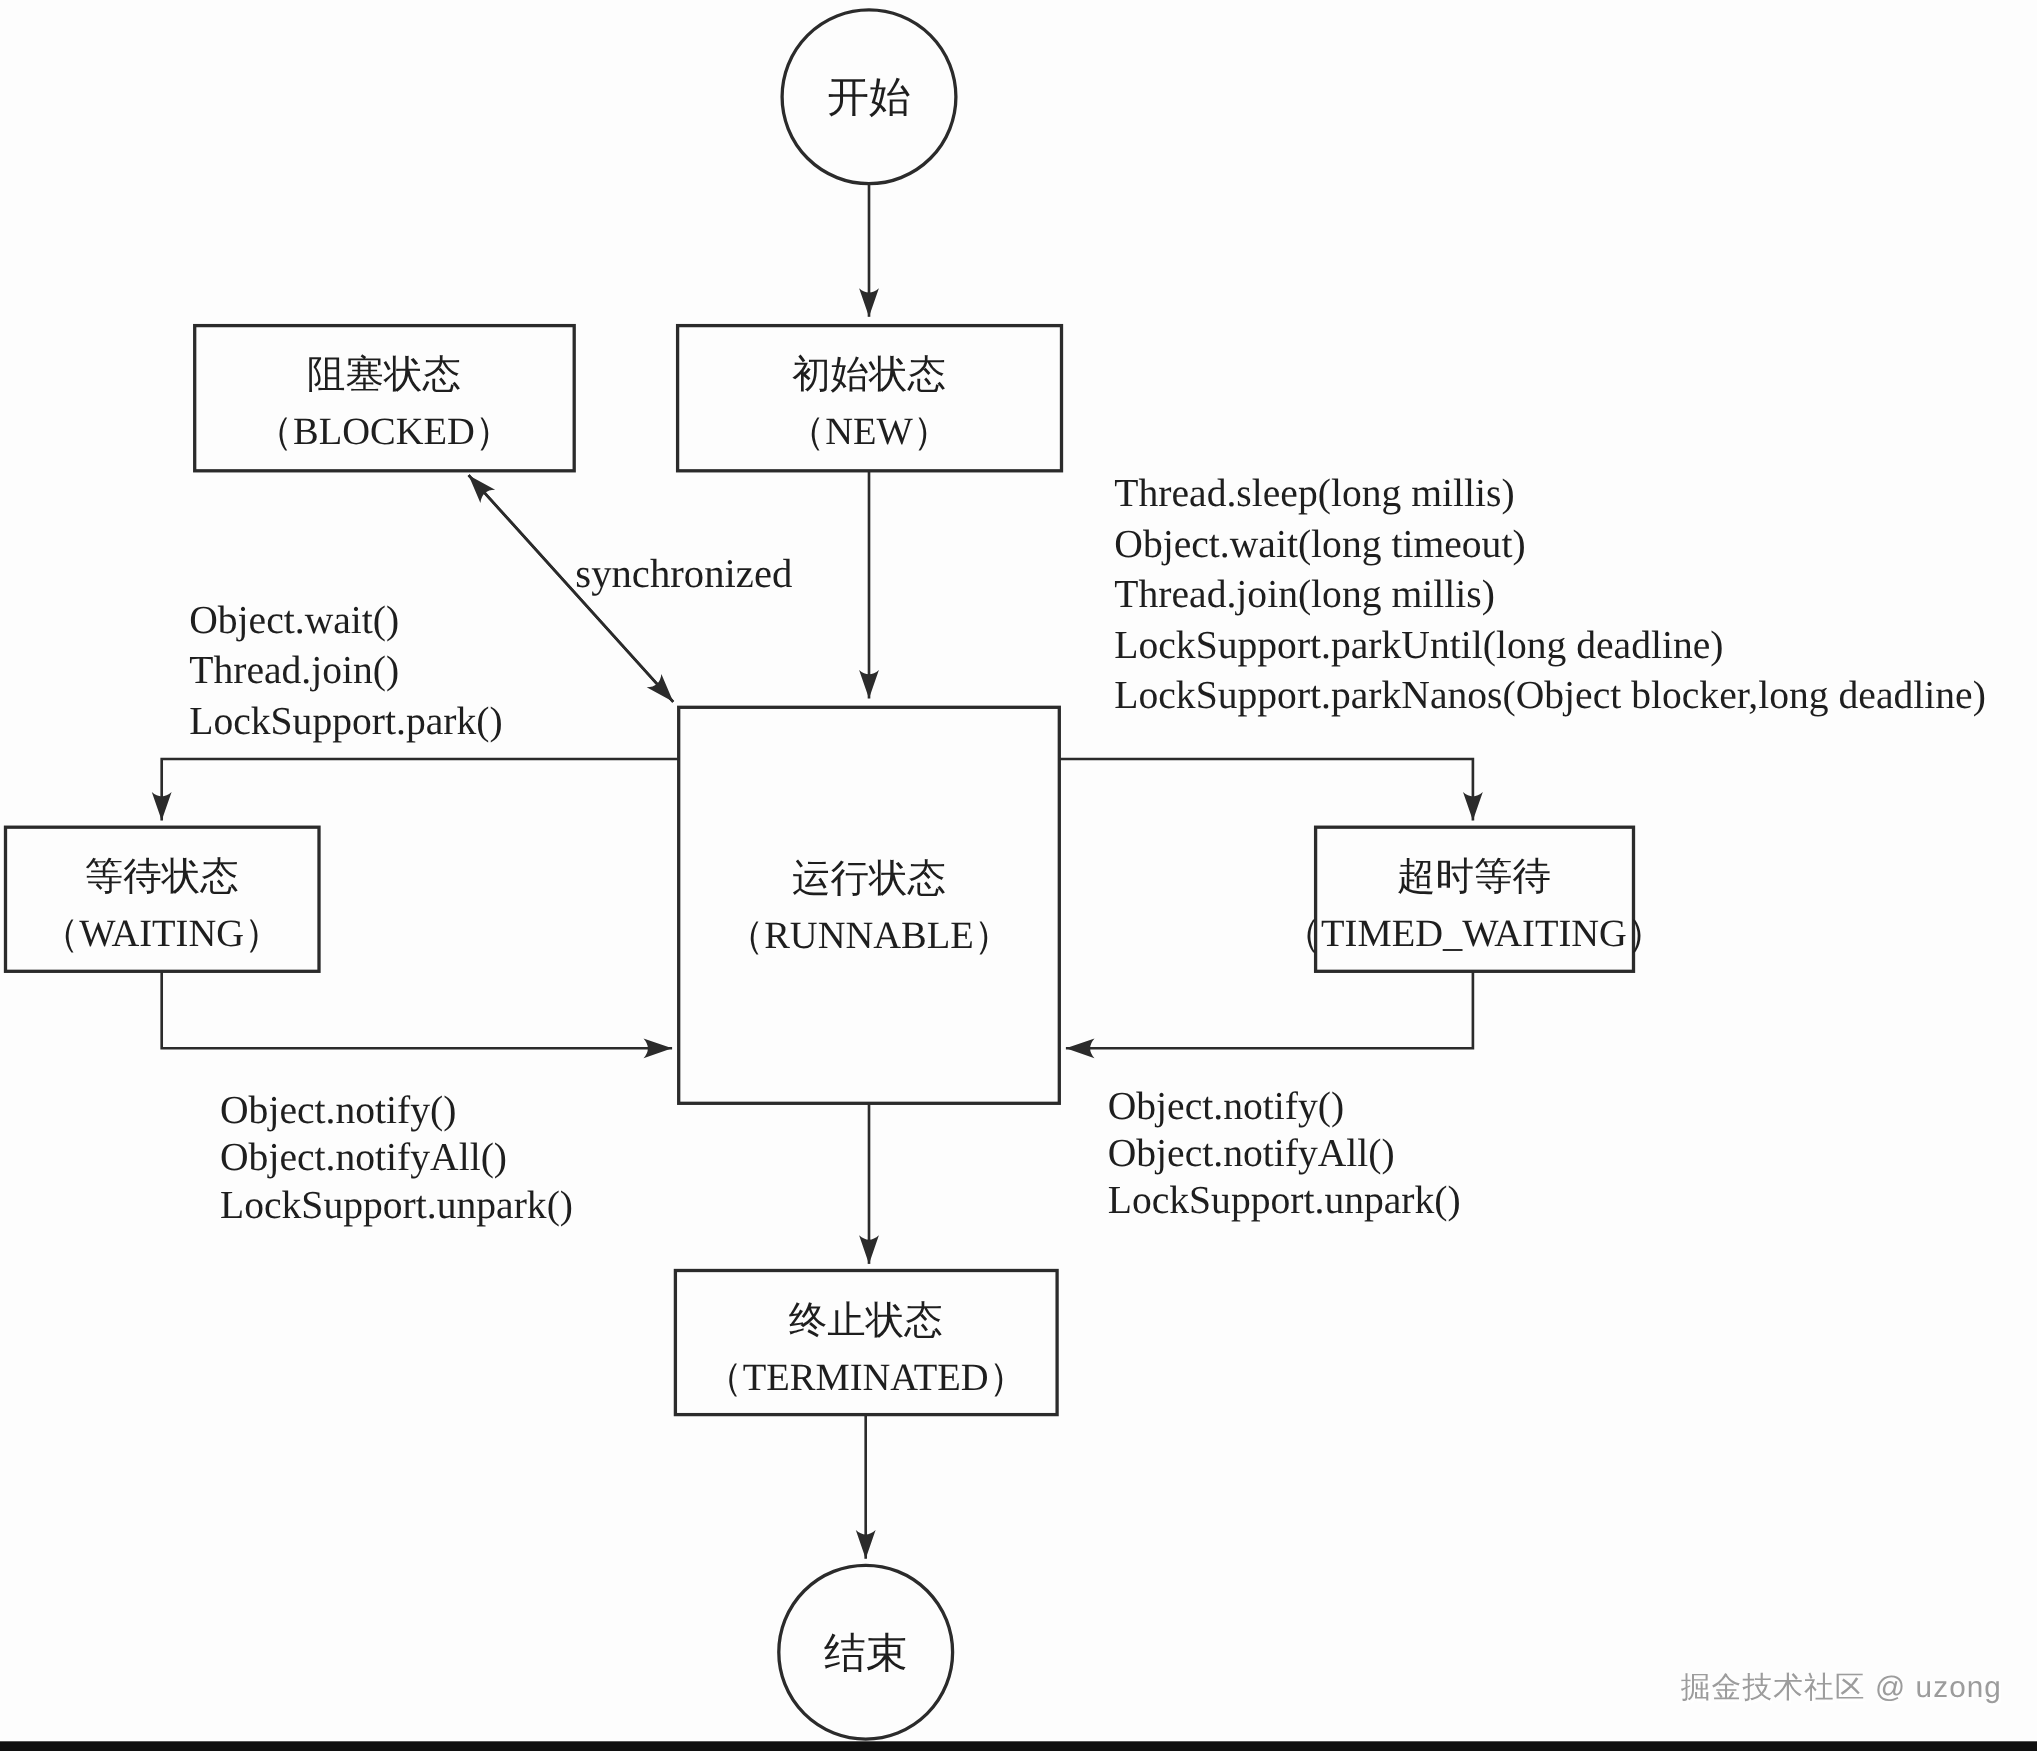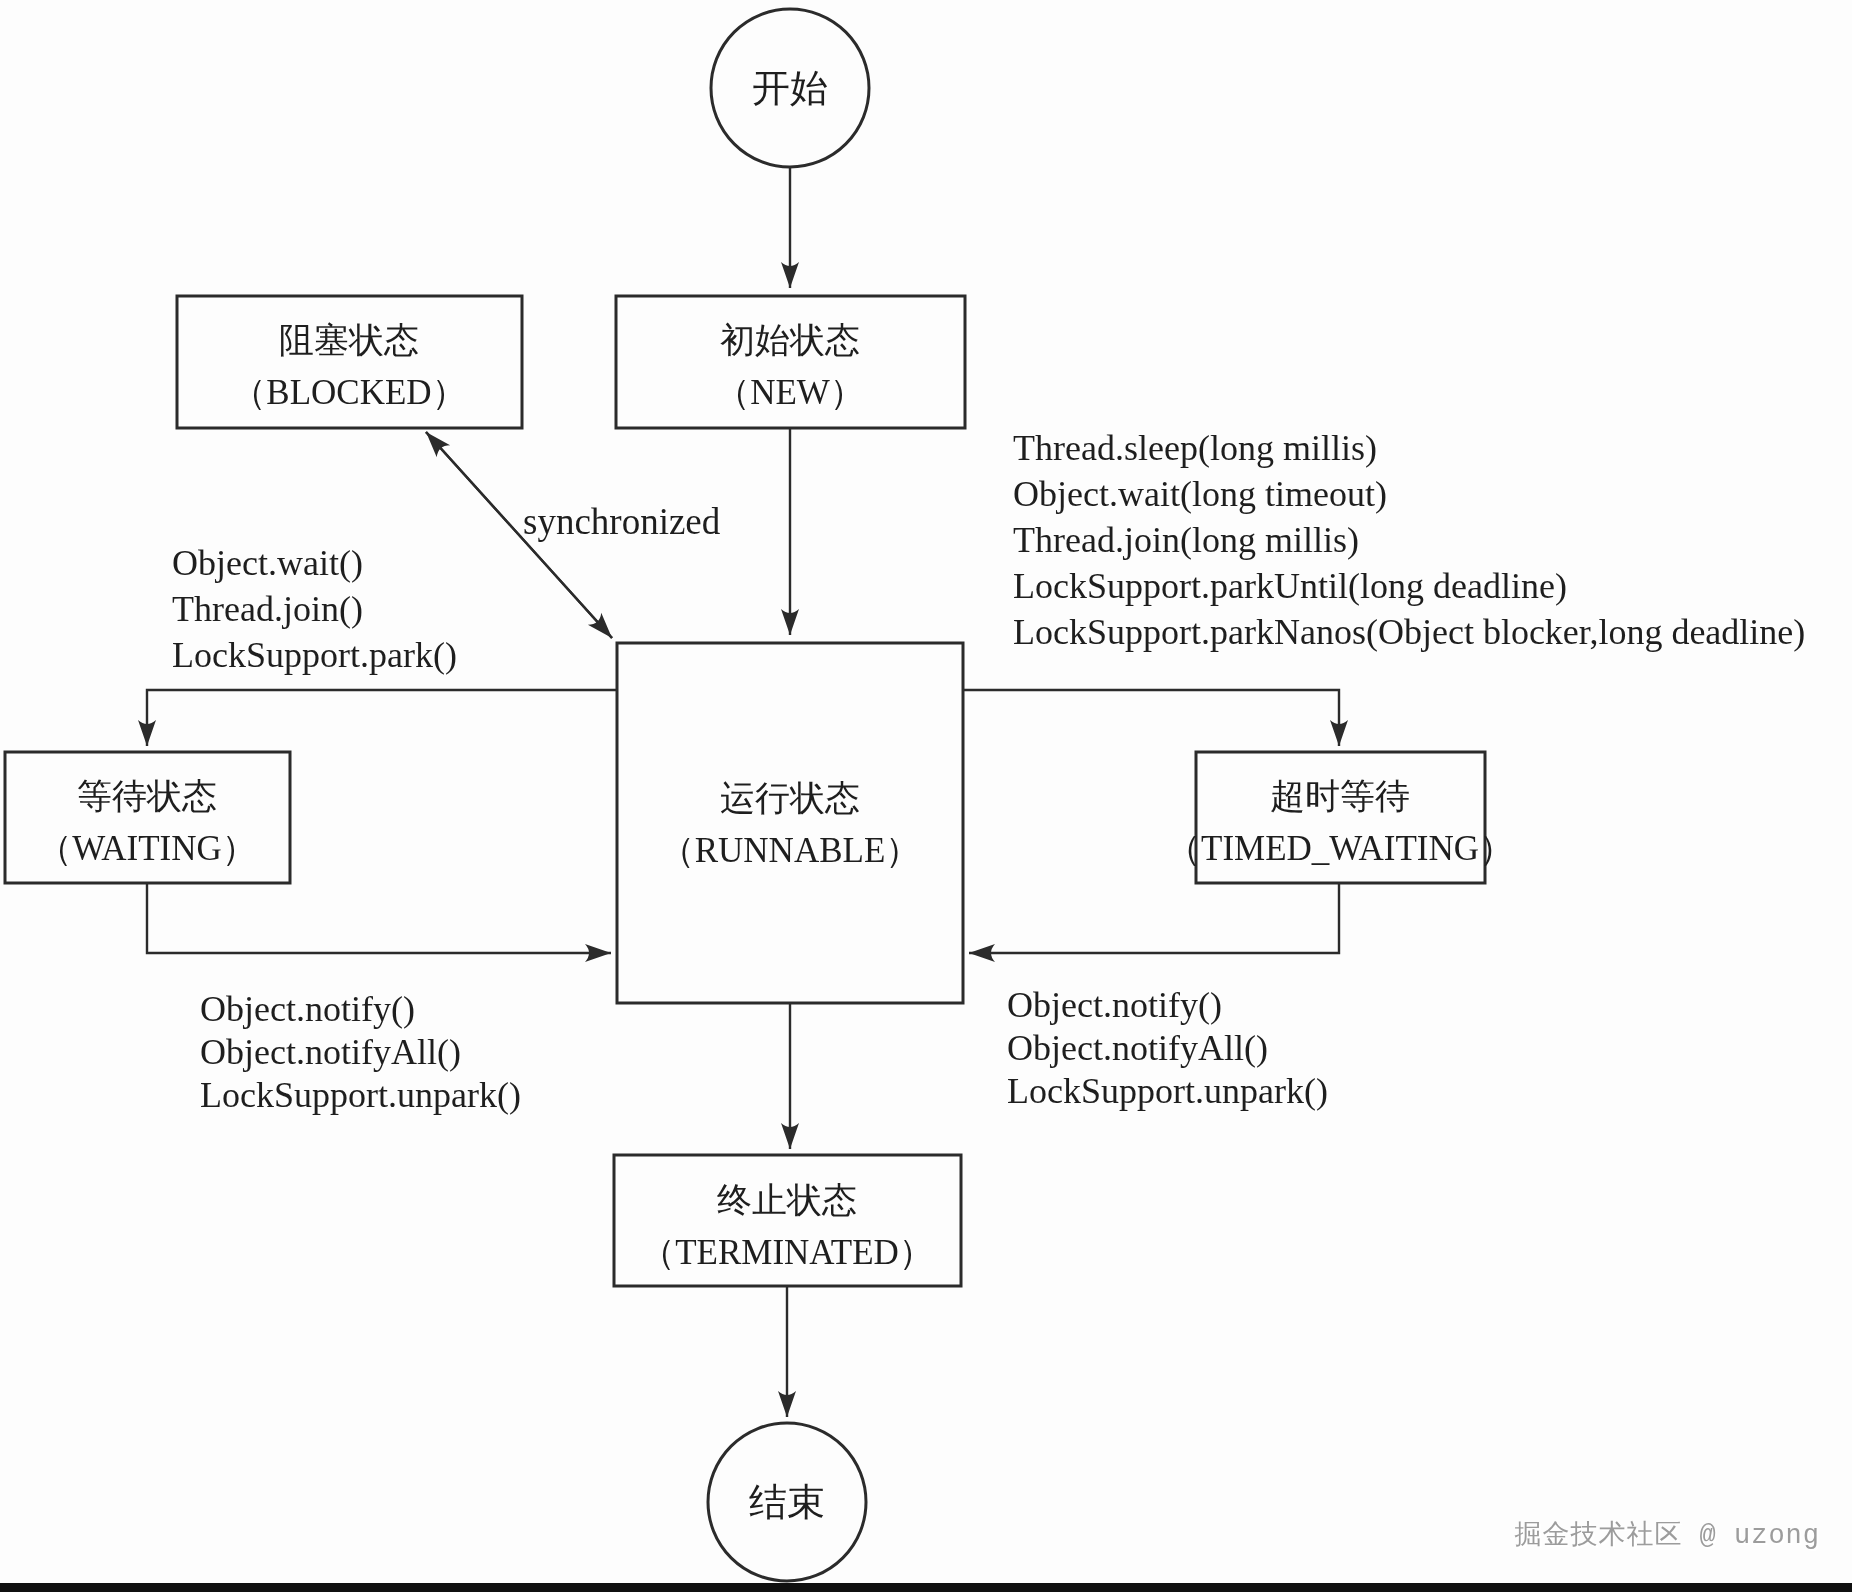--- a/index.html
+++ b/index.html
@@ -47,21 +47,21 @@
     font-family: "Liberation Serif", "DejaVu Serif", serif;
   }
   .watermark {
     position: absolute;
     top: 1516px;
     right: 32px;
     font-size: 27px;
     color: #9c9c9c;
     letter-spacing: 1px;
     text-shadow: 2px 2px 0 #ffffff;
-    font-family: Liberation Mono, monospace;
+    font-family: Liberation Sans, sans-serif;
     white-space: nowrap;
   }
   .bottom-bar { fill: #101010; }
 </style>
 </head>
 <body>
 
 <div class="stage">
   <svg width="1852" height="1592" viewBox="0 0 1852 1592">
     <defs>

